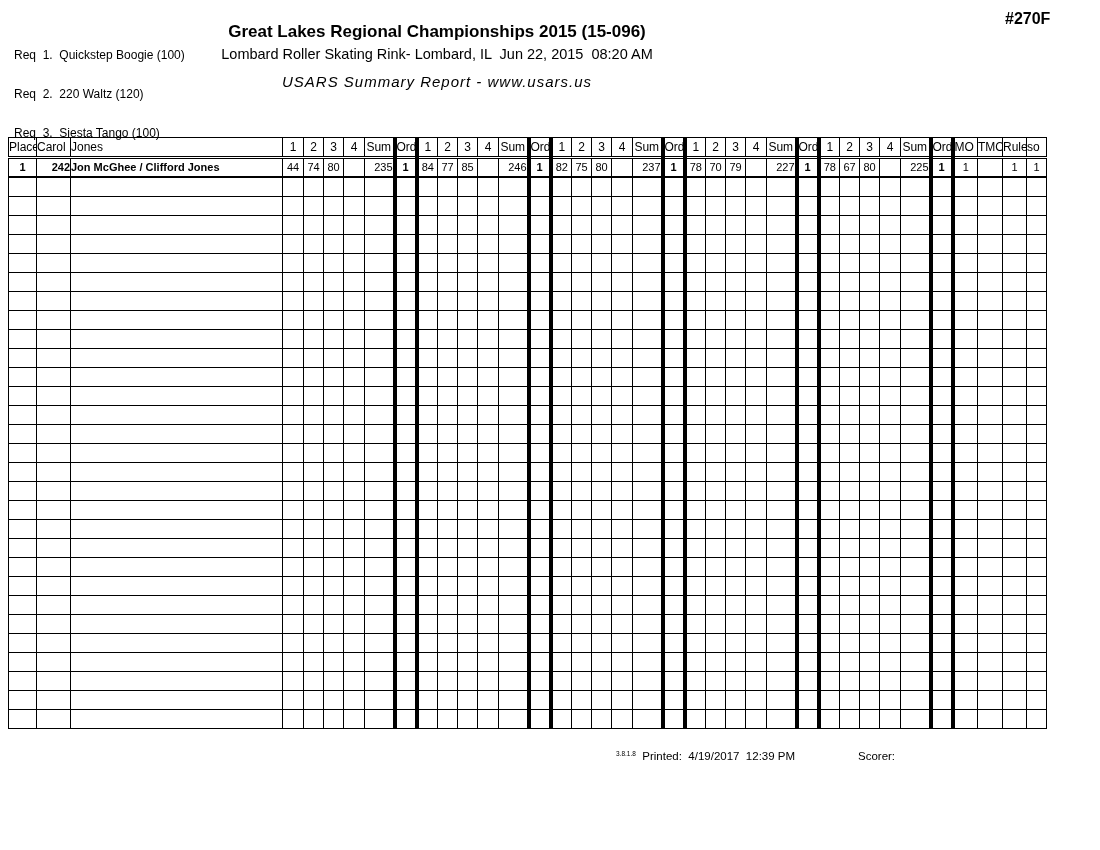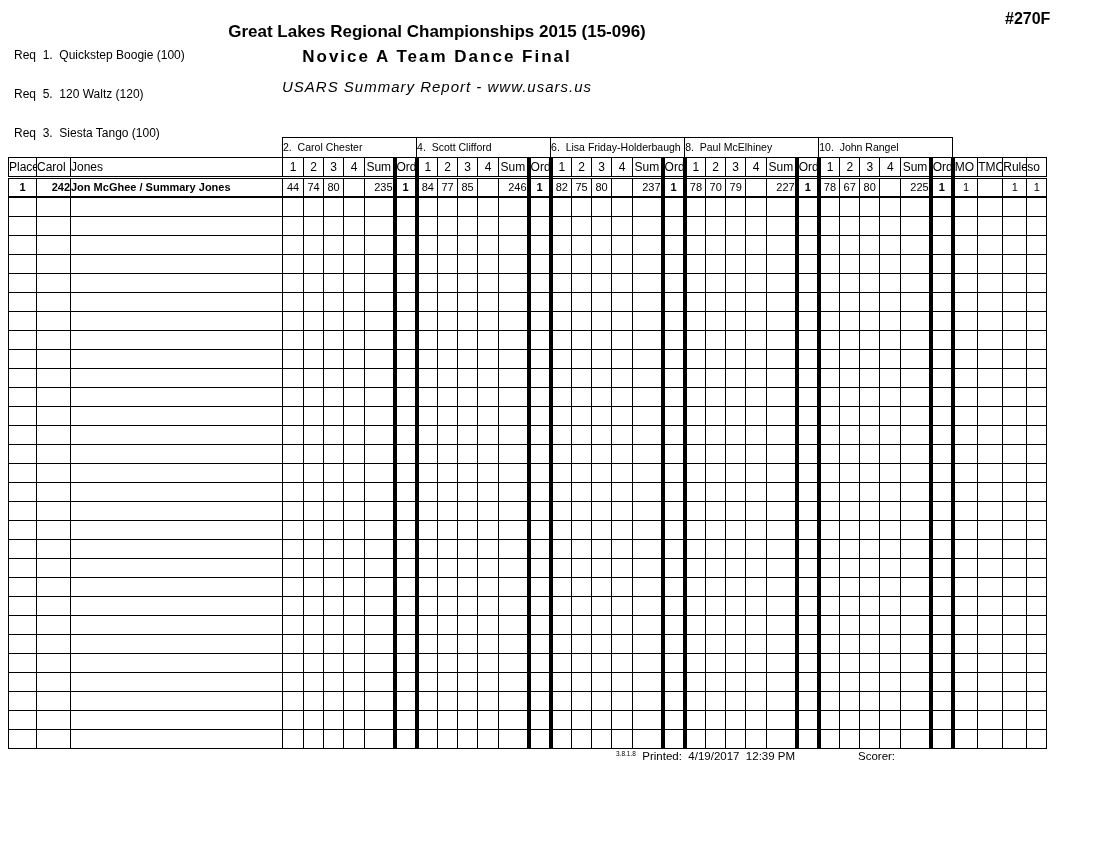--- a/index.html
+++ b/index.html
@@ -57,27 +57,27 @@
   .footer .version { font-size: 6.5px; vertical-align: top; }
   .scorer { position: absolute; left: 858px; top: 750px; font-size: 11.5px; }
 </style>
 </head>
 <body>
 
 <div class="page">
 
   <div class="req-block">
     <div>Req  1.  Quickstep Boogie (100)</div>
-    <div>Req  5.  120 Waltz (120)</div>
+    <div>Req  2.  220 Waltz (120)</div>
     <div>Req  3.  Siesta Tango (100)</div>
   </div>
 
   <div class="header-center">
     <div class="title">Great Lakes Regional Championships 2015 (15-096)</div>
-    <div class="event">Novice A Team Dance Final</div>
+    <div class="subtitle">Lombard Roller Skating Rink- Lombard, IL  Jun 22, 2015  08:20 AM</div>
     <div class="report">USARS Summary Report - www.usars.us</div>
   </div>
 
   <div class="doc-number">#270F</div>
 
   <table class="results">
     <colgroup>
         <col style="width: 28px;">
         <col style="width: 34px;">
         <col style="width: 212px;">
@@ -110,29 +110,20 @@
         <col style="width: 20px;">
         <col style="width: 21px;">
         <col style="width: 30px;">
         <col style="width: 22px;">
         <col style="width: 25px;">
         <col style="width: 25px;">
         <col style="width: 24px;">
         <col style="width: 20px;">
       </colgroup>
     <thead>
-        <tr class="judge-row">
-          <td class="spacer" colspan="3"></td>
-          <td class="judge-name" colspan="6">2.  Carol Chester</td>
-          <td class="judge-name" colspan="6">4.  Scott Clifford</td>
-          <td class="judge-name" colspan="6">6.  Lisa Friday-Holderbaugh</td>
-          <td class="judge-name" colspan="6">8.  Paul McElhiney</td>
-          <td class="judge-name" colspan="6">10.  John Rangel</td>
-          <td class="spacer" colspan="4"></td>
-        </tr>
         <tr class="header-row">
           <td class="hdr hdr-left">Place</td>
           <td class="hdr hdr-left">Carol</td>
           <td class="hdr hdr-left">Jones</td>
           <td class="hdr">1</td>
           <td class="hdr">2</td>
           <td class="hdr">3</td>
           <td class="hdr">4</td>
           <td class="hdr">Sum</td>
           <td class="hdr ord-col">Ord</td>
@@ -163,21 +154,21 @@
           <td class="hdr hdr-left">MO</td>
           <td class="hdr hdr-left">TMO</td>
           <td class="hdr hdr-left">Rule</td>
           <td class="hdr hdr-left">so</td>
         </tr>
       </thead>
     <tbody>
         <tr class="filled">
           <td class="cell bold">1</td>
           <td class="cell cont-cell bold">242</td>
-          <td class="cell name-cell bold">Jon McGhee / Summary Jones</td>
+          <td class="cell name-cell bold">Jon McGhee / Clifford Jones</td>
           <td class="cell">44</td>
           <td class="cell">74</td>
           <td class="cell">80</td>
           <td class="cell"></td>
           <td class="cell sum">235</td>
           <td class="cell ord-col ord-val">1</td>
           <td class="cell">84</td>
           <td class="cell">77</td>
           <td class="cell">85</td>
           <td class="cell"></td>

